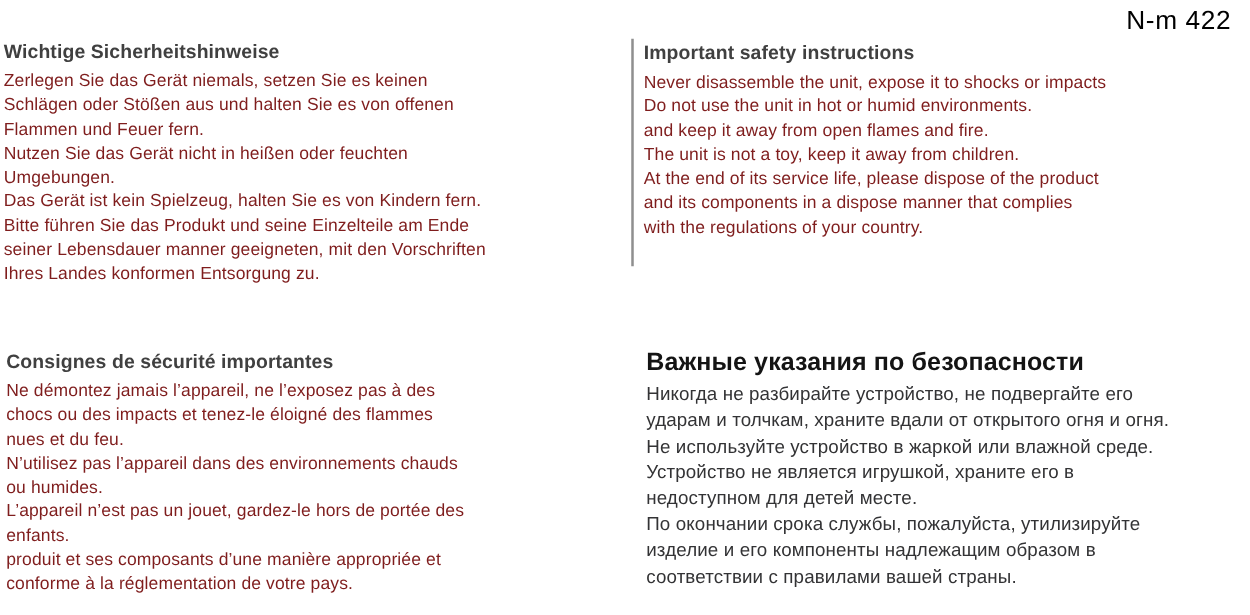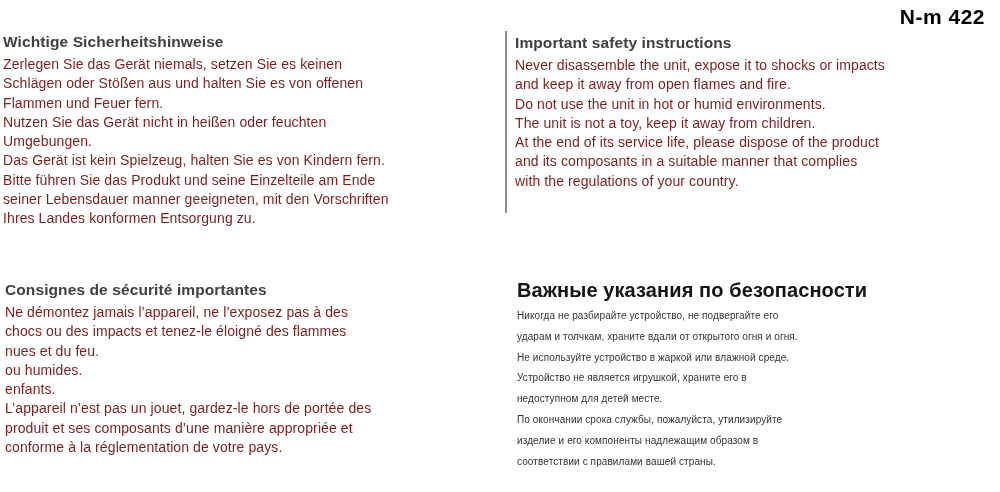--- a/index.html
+++ b/index.html
@@ -13,21 +13,21 @@
     height: 492px;
     background: #ffffff;
     font-family: "Liberation Sans", sans-serif;
     overflow: hidden;
   }
   .header-code {
     position: absolute;
     top: 5px;
     right: 15px;
     font-size: 21px;
-    font-weight: 700;
+    font-weight: 400;
     color: #000000;
     letter-spacing: 0.5px;
   }
   .divider-v {
     position: absolute;
     left: 505px;
     top: 31px;
     width: 2px;
     height: 182px;
     background: #8f8f8f;
@@ -50,21 +50,21 @@
     line-height: 19.3px;
     color: #7f1d1d;
     white-space: nowrap;
     letter-spacing: 0.1px;
   }
   .sec-ru .sec-heading {
     color: #141414;
     font-size: 20px;
   }
   .sec-ru .sec-body .text-line {
-    font-size: 10px;
+    font-size: 15px;
     line-height: 20.8px;
     color: #333335;
   }
 </style>
 </head>
 <body>
 
 <div class="page">
 
   <div class="header-code">N-m 422</div>
@@ -83,38 +83,39 @@
         <div class="text-line">Bitte führen Sie das Produkt und seine Einzelteile am Ende</div>
         <div class="text-line">seiner Lebensdauer manner geeigneten, mit den Vorschriften</div>
         <div class="text-line">Ihres Landes konformen Entsorgung zu.</div>
       </div>
   </section>
 
   <section class="sec sec-en">
     <h2 class="sec-heading">Important safety instructions</h2>
     <div class="sec-body">
         <div class="text-line">Never disassemble the unit, expose it to shocks or impacts</div>
+        <div class="text-line">Do not use the unit in hot or humid environments.</div>
         <div class="text-line">and keep it away from open flames and fire.</div>
-        <div class="text-line">Do not use the unit in hot or humid environments.</div>
         <div class="text-line">The unit is not a toy, keep it away from children.</div>
         <div class="text-line">At the end of its service life, please dispose of the product</div>
-        <div class="text-line">and its composants in a suitable manner that complies</div>
+        <div class="text-line">and its components in a dispose manner that complies</div>
         <div class="text-line">with the regulations of your country.</div>
       </div>
   </section>
 
   <section class="sec sec-fr">
     <h2 class="sec-heading">Consignes de sécurité importantes</h2>
     <div class="sec-body">
         <div class="text-line">Ne démontez jamais l’appareil, ne l’exposez pas à des</div>
         <div class="text-line">chocs ou des impacts et tenez-le éloigné des flammes</div>
         <div class="text-line">nues et du feu.</div>
+        <div class="text-line">N’utilisez pas l’appareil dans des environnements chauds</div>
         <div class="text-line">ou humides.</div>
+        <div class="text-line">L’appareil n’est pas un jouet, gardez-le hors de portée des</div>
         <div class="text-line">enfants.</div>
-        <div class="text-line">L’appareil n’est pas un jouet, gardez-le hors de portée des</div>
         <div class="text-line">produit et ses composants d’une manière appropriée et</div>
         <div class="text-line">conforme à la réglementation de votre pays.</div>
       </div>
   </section>
 
   <section class="sec sec-ru">
     <h2 class="sec-heading">Важные указания по безопасности</h2>
     <div class="sec-body">
         <div class="text-line">Никогда не разбирайте устройство, не подвергайте его</div>
         <div class="text-line">ударам и толчкам, храните вдали от открытого огня и огня.</div>

